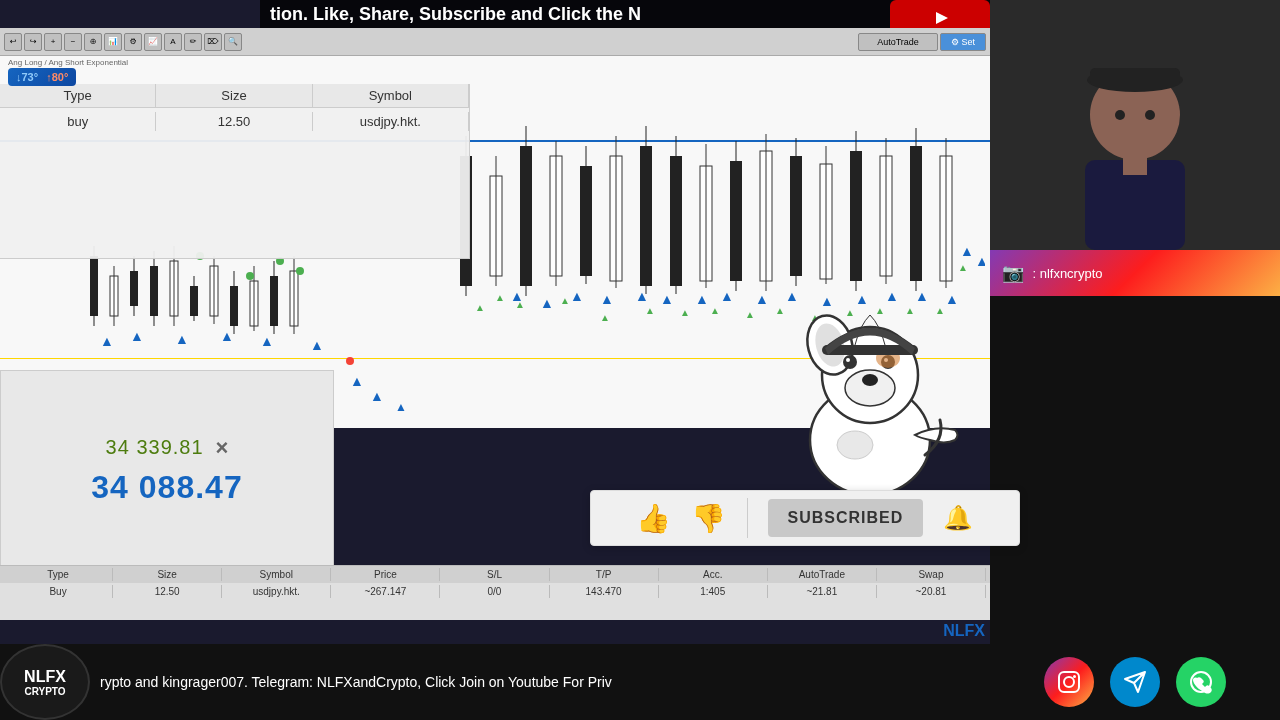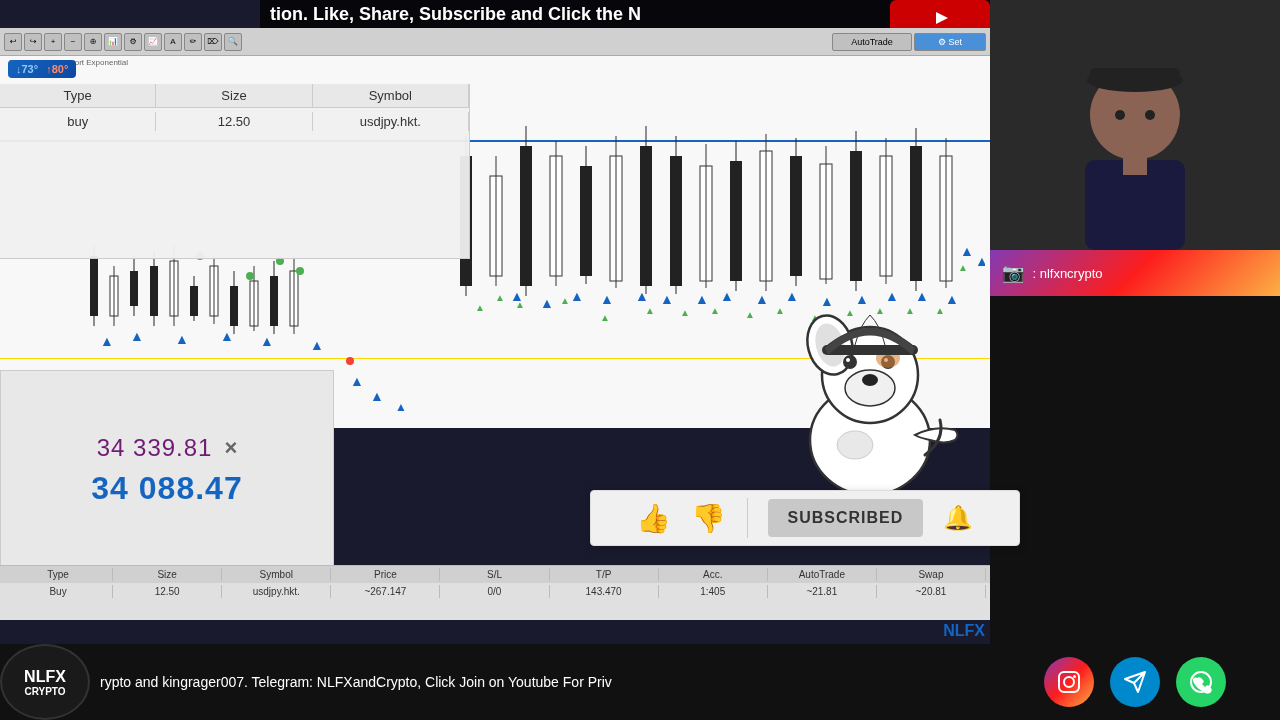--- a/index.html
+++ b/index.html
@@ -150,22 +150,22 @@
       letter-spacing: 1px;
     }
 
     #profit-value-row {
       display: flex;
       align-items: center;
       gap: 12px;
     }
 
     #profit-value {
-      font-size: 24px;
-      color: #701a75;
+      font-size: 20px;
+      color: #4d7c0f;
       letter-spacing: 1px;
     }
 
     #profit-close-btn {
       font-size: 22px;
       color: #666;
       cursor: pointer;
       font-weight: bold;
     }
 
@@ -468,21 +468,21 @@
     <div class="toolbar-btn">⊕</div>
     <div class="toolbar-btn">📊</div>
     <div class="toolbar-btn">⚙</div>
     <div class="toolbar-btn">📈</div>
     <div class="toolbar-btn">A</div>
     <div class="toolbar-btn">✏</div>
     <div class="toolbar-btn">⌦</div>
     <div class="toolbar-btn">🔍</div>
     <div style="margin-left:auto; display:flex; gap:2px;">
       <div class="toolbar-btn" style="width:80px; font-size:9px;">AutoTrade</div>
-      <div class="toolbar-btn" style="width:72px; font-size:9px; background:#4a90d9; color:white;text-align:right;">⚙ Set</div>
+      <div class="toolbar-btn" style="width:46px; font-size:9px; background:#4a90d9; color:white;text-align:right;">⚙ Set</div>
     </div>
   </div>
 
   <div class="indicator-label" style="top:30px; left:8px; font-size:8px; color:#666;">Ang Long / Ang Short Exponential</div>
 
   <div class="h-line-blue"></div>
   <div class="h-line-yellow" style="top:330px;"></div>
 
   <svg style="position:absolute;top:28px;left:0;width:985px;height:380px;">
 
@@ -616,21 +616,21 @@
     <text x="745" y="262" fill="#4caf50" font-size="10">▲</text>
     <text x="775" y="258" fill="#4caf50" font-size="10">▲</text>
     <text x="810" y="265" fill="#4caf50" font-size="10">▲</text>
     <text x="845" y="260" fill="#4caf50" font-size="10">▲</text>
     <text x="875" y="258" fill="#4caf50" font-size="10">▲</text>
     <text x="905" y="258" fill="#4caf50" font-size="10">▲</text>
     <text x="935" y="258" fill="#4caf50" font-size="10">▲</text>
     <text x="958" y="215" fill="#4caf50" font-size="10">▲</text>
   </svg>
 
-  <div id="weather-widget" style="position:absolute; top:32px; left:8px; z-index:5;">
+  <div id="weather-widget" style="position:absolute; top:40px; left:8px; z-index:5;">
     <span style="color:#90caf9;">↓73°</span>
     <span style="color:#ff8a65;">↑80°</span>
   </div>
 
   <div id="trade-info" style="position:absolute; top:56px; left:0; width:470px; background:rgba(240,240,240,0.95);">
     <div id="trade-info-header">
       <div class="trade-col-header">Type</div>
       <div class="trade-col-header">Size</div>
       <div class="trade-col-header">Symbol</div>
     </div>

